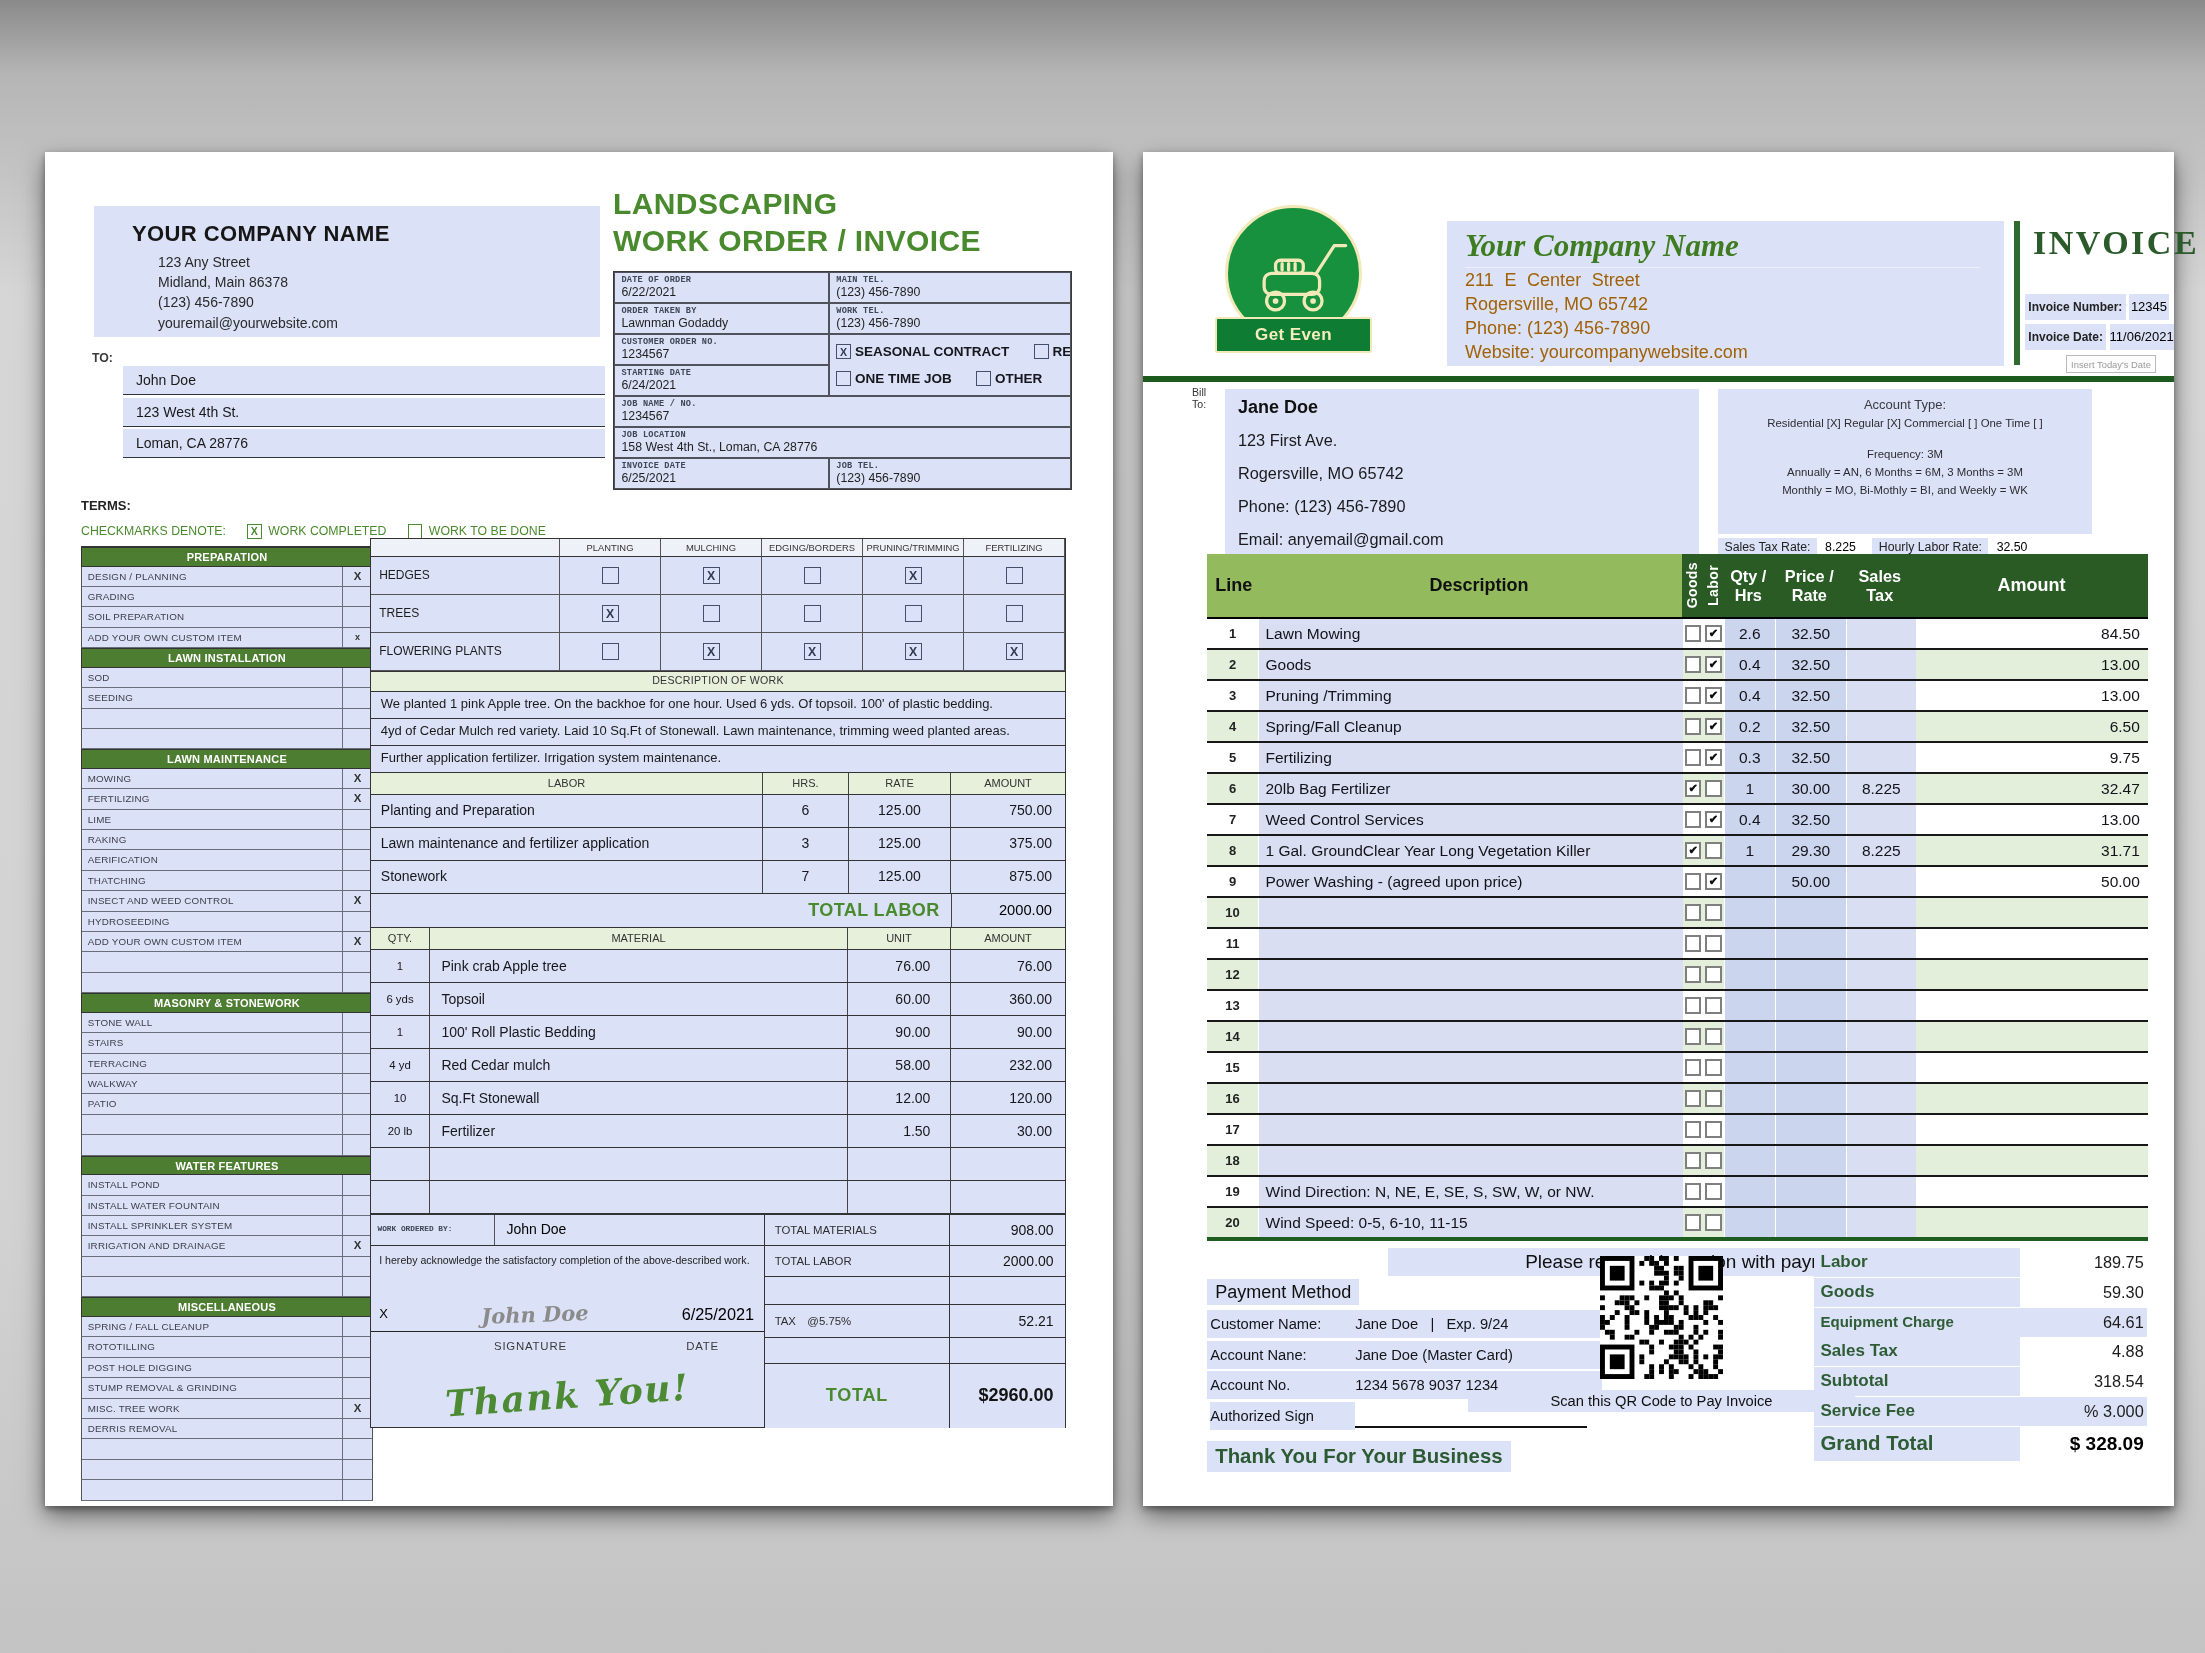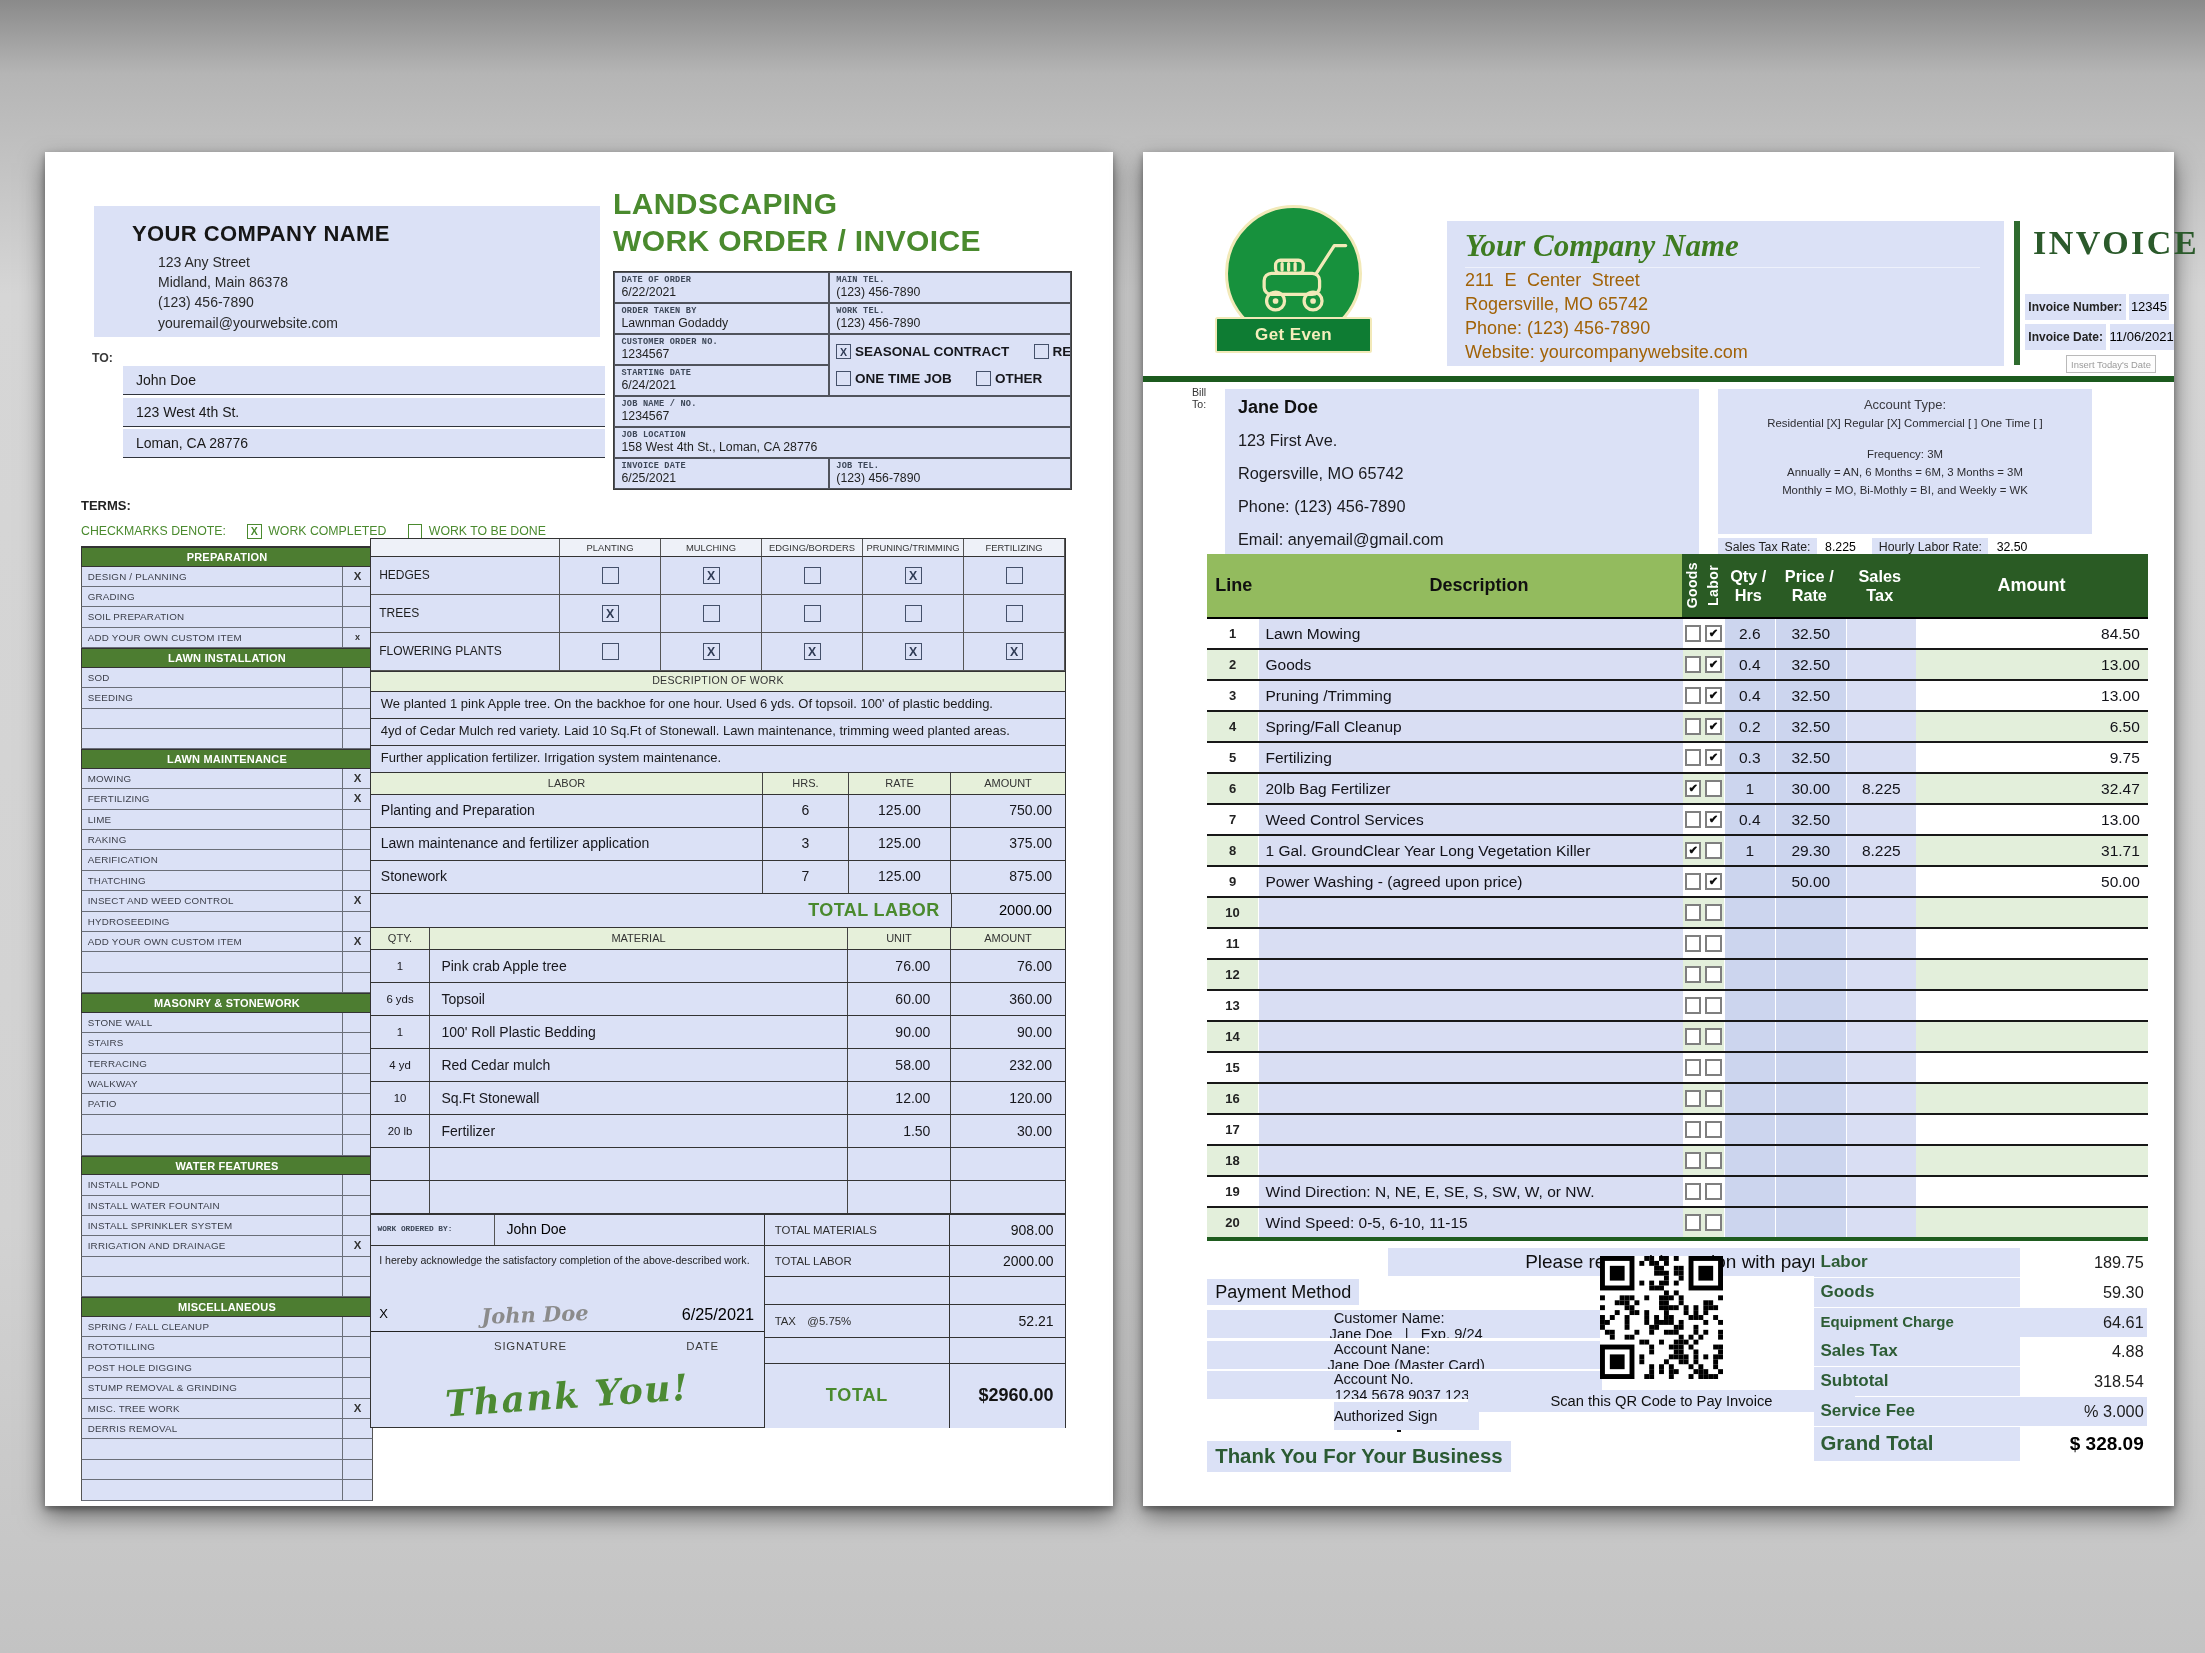--- a/index.html
+++ b/index.html
@@ -169,21 +169,21 @@
   .t-qty,.t-price,.t-tax{display:flex;align-items:center;justify-content:center;font-size:15.5px;color:#121218;}
   .t-amt{flex:1;display:flex;align-items:center;justify-content:flex-end;padding-right:8.2px;font-size:15.5px;color:#121218;}
   .cb{width:16.3px;height:16.3px;min-width:16.3px;border:2.5px solid #7f7f7f;background:#fff;display:inline-flex;align-items:center;justify-content:center;
       font-weight:700;font-size:11.4px;color:#0c0c0c;}
   .cb.checked::after{content:"\2714";margin-top:-1.6px;}
   .inv-endline{position:absolute;left:64px;top:1085px;width:941px;height:4.1px;background:#1f5c1f;}
 
   .inv-return{position:absolute;left:245px;top:1096px;width:608px;background:var(--lav);text-align:center;font-size:19px;line-height:28px;color:#101010;}
   .inv-paylabel{position:absolute;left:64px;top:1127px;background:var(--lav);font-size:18px;line-height:26px;padding:0 8.2px;color:#101010;}
   #inv-pay-rows{position:absolute;left:64px;top:1158px;width:395px;}
-  .pay-row{height:28px;margin-bottom:2.5px;background:var(--lav);display:flex;align-items:center;font-size:14.7px;color:#131318;padding-left:3.3px;flex-direction:column;}
+  .pay-row{height:28px;margin-bottom:2.5px;background:var(--lav);display:flex;align-items:center;font-size:14.7px;color:#131318;padding-left:3.3px;}
   .pay-label{width:145px;white-space:nowrap;}
   .pay-value{flex:1;white-space:pre;overflow:hidden;}
   .pay-row.sign{background:transparent;}
   .pay-row.sign .pay-label{background:var(--lav);height:28px;line-height:28px;}
   .pay-row.sign .pay-value{border-bottom:2px solid #111;height:24.5px;margin-right:14.7px;}
   .inv-thanks{position:absolute;left:64px;top:1289px;background:var(--lav);font-weight:700;font-size:20.4px;line-height:31px;color:#2b5a33;padding:0 8.2px;}
   .inv-qr{position:absolute;left:457px;top:1104px;width:123px;height:123px;}
   .inv-qr-caption{position:absolute;left:325px;top:1238px;width:387px;background:var(--lav);text-align:center;font-size:14.7px;line-height:22px;color:#101010;}
   #inv-totals{position:absolute;left:671px;top:1096px;width:333px;}
   .tot-row{display:flex;height:29px;margin-bottom:0.8px;}

